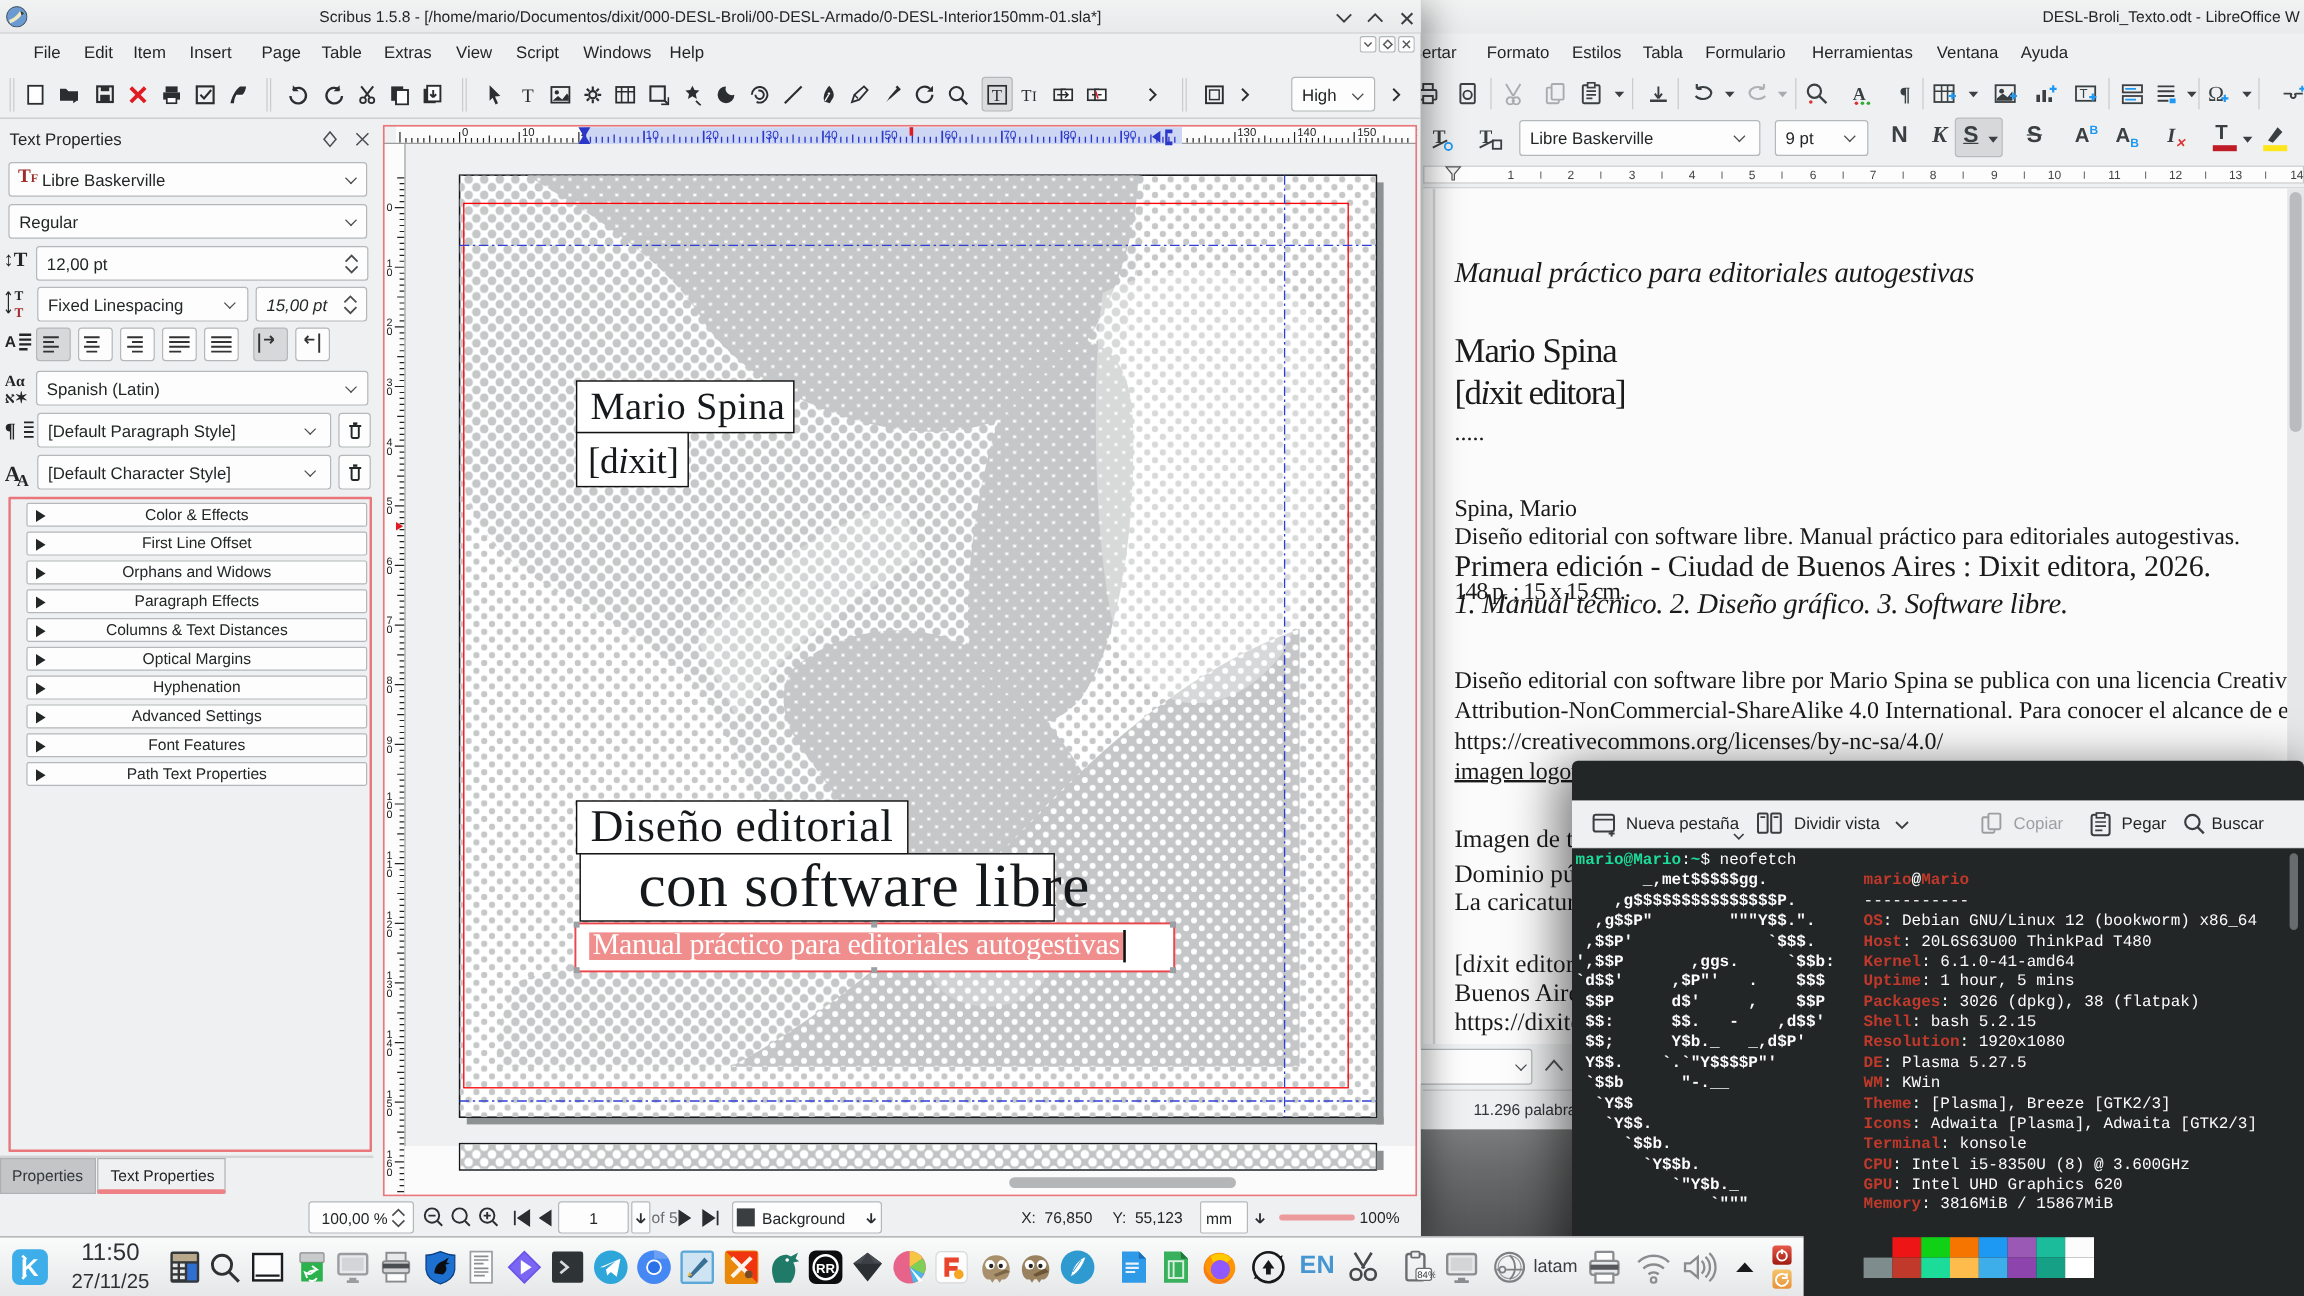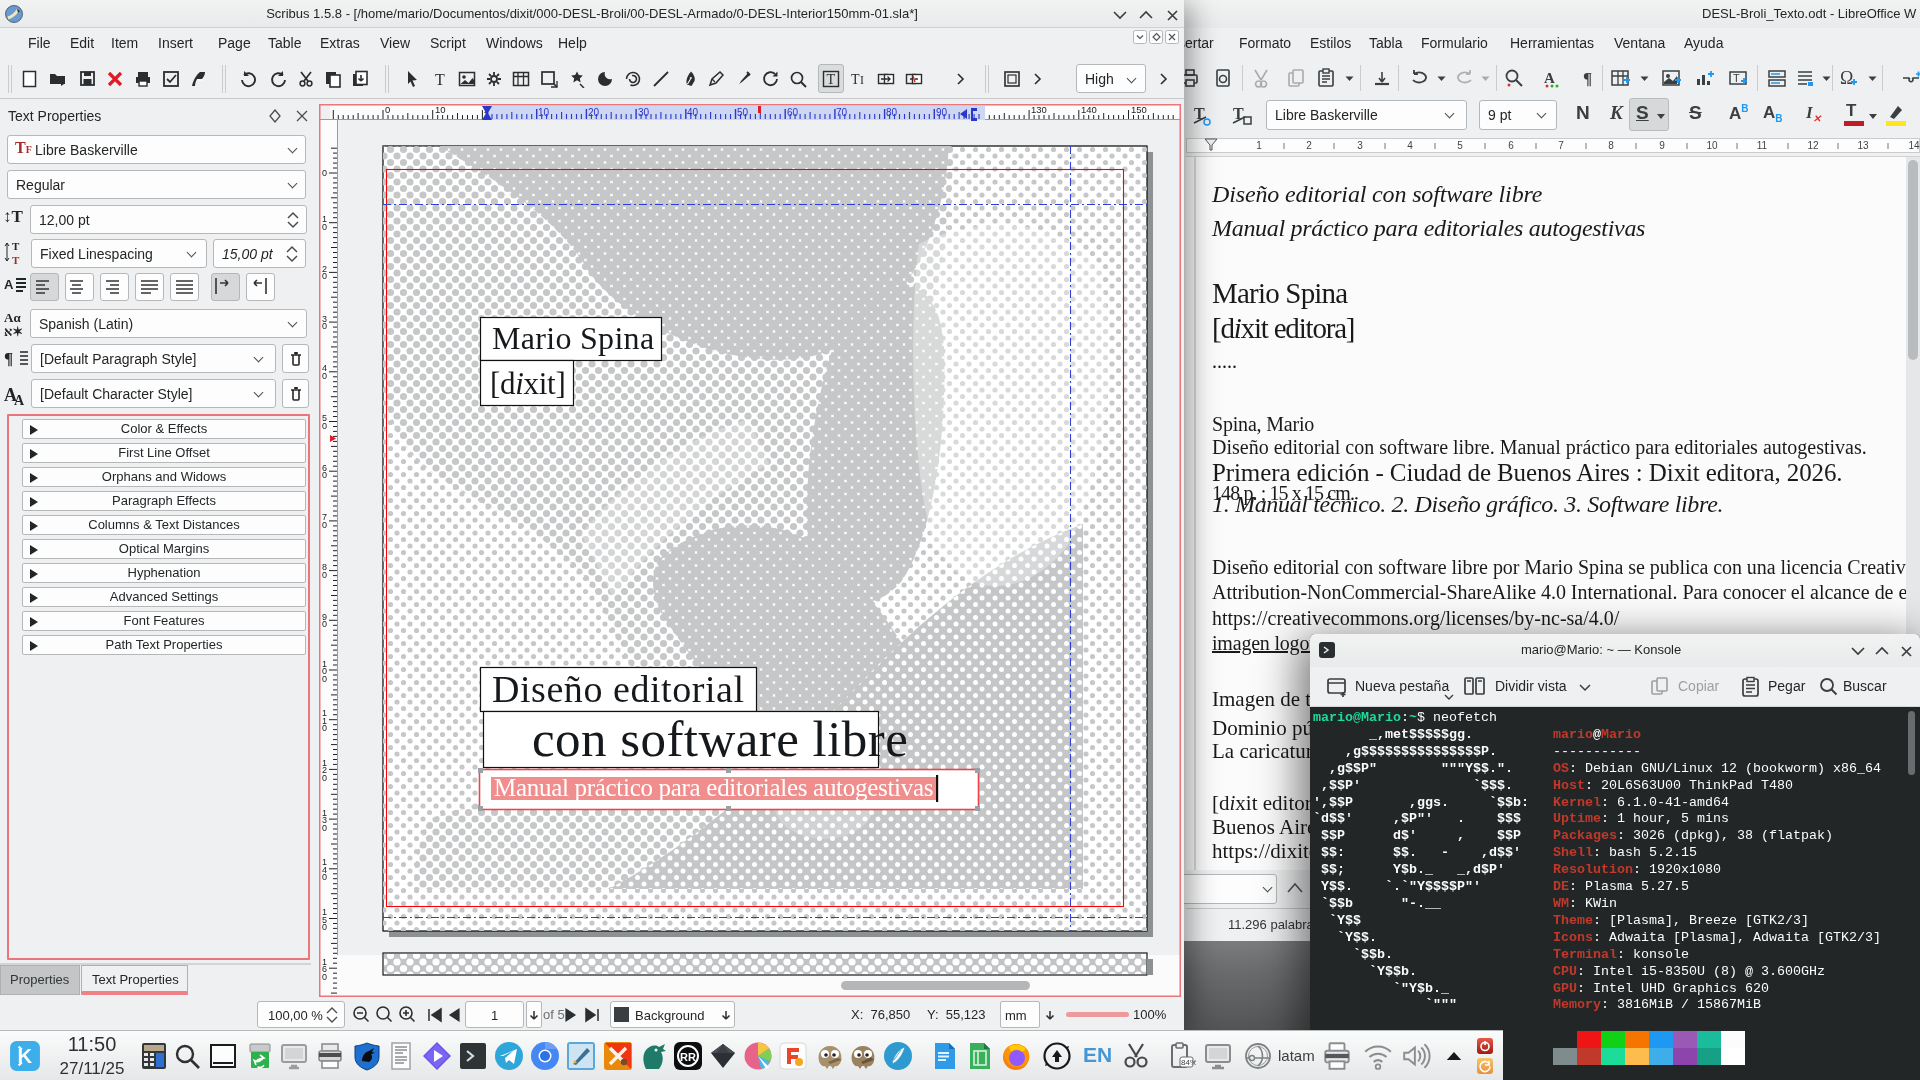--- a/index.html
+++ b/index.html
@@ -230,21 +230,20 @@
           <path d="M652 8 v6" stroke="#777" stroke-width="1"></path>
           <text x="677" y="14" font-size="10" fill="#444" text-anchor="middle">13</text>
           <path d="M702 8 v6" stroke="#777" stroke-width="1"></path>
           <text x="728" y="14" font-size="10" fill="#444" text-anchor="middle">14</text>
           <path d="M753 8 v6" stroke="#777" stroke-width="1"></path>
           <path d="M19 4 h12 l-5 6 v5 h-2 v-5 z" fill="#eff0f1" stroke="#555"></path>
         </svg>
       </div>
 <div id="lodoc" class="abs" style="left:0;top:157px;width:734px;height:713px;background:#fbfbfb;overflow:hidden;">
 <div class="abs" style="left:8px;top:0;width:2px;height:713px;background:#d8d9da;"></div>
-        <div class="serif" style="left:26px;top:23.6px;font-size:24px;letter-spacing:-0.15px;font-style:italic;">Diseño editorial con software libre</div>
         <div class="serif" style="left:26px;top:57.6px;font-size:24px;letter-spacing:-0.3px;font-style:italic;">Manual práctico para editoriales autogestivas</div>
         <div class="serif" style="left:26px;top:120.2px;font-size:29px;letter-spacing:-0.8px;">Mario Spina</div>
         <div class="serif" style="left:26px;top:155.2px;font-size:29px;letter-spacing:-1.2px;">[d<i>i</i>xit editora]</div>
         <div class="serif" style="left:26px;top:193.2px;font-size:20px;letter-spacing:0.0px;">.....</div>
         <div class="serif" style="left:26px;top:256.2px;font-size:20px;letter-spacing:-0.2px;">Spina, Mario</div>
         <div class="serif" style="left:26px;top:279.2px;font-size:20px;letter-spacing:0.0px;">Diseño editorial con software libre. Manual práctico para editoriales autogestivas.</div>
         <div class="serif" style="left:26px;top:302.2px;font-size:25px;letter-spacing:-0.11px;">Primera edición - Ciudad de Buenos Aires : Dixit editora, 2026.</div>
         <div class="serif" style="left:26px;top:325.2px;font-size:20px;letter-spacing:-0.9px;">148 p. ; 15 x 15 cm.</div>
         <div class="serif" style="left:26px;top:334px;font-size:24px;letter-spacing:-0.34px;font-style:italic;">1. Manual técnico. 2. Diseño gráfico. 3. Software libre.</div>
         <div class="serif" style="left:26px;top:399.2px;font-size:20px;letter-spacing:-0.05px;">Diseño editorial con software libre por Mario Spina se publica con una licencia Creative C</div>
@@ -1336,32 +1335,20 @@
     <svg class="abs" style="left:1477px;top:7px;" width="16" height="16">
       <circle cx="8" cy="8.5" r="4" fill="none" stroke="#fff" stroke-width="1.6"></circle>
       <path d="M8 3 v4" stroke="#fff" stroke-width="1.8"></path>
     </svg>
     <div class="abs" style="left:1477px;top:27px;width:16px;height:16px;border-radius:3px;background:linear-gradient(#f5c46a,#e8913a);"></div>
     <svg class="abs" style="left:1477px;top:27px;" width="16" height="16">
       <path d="M11.5 5 a5 5 0 1 0 1.5 3.5 M12 3 v4 h-4" fill="none" stroke="#fff" stroke-width="1.6"></path>
     </svg>
   </div>
 <div id="kon" class="abs">
-<div class="titlebar">
-      <div class="abs" style="left:9px;top:8px;width:16px;height:16px;background:#2a2e31;border-radius:3px;"></div>
-      <svg class="abs" style="left:9px;top:8px;" width="16" height="16">
-        <path d="M5 5 l4 3 -4 3" fill="none" stroke="#e8eaeb" stroke-width="1.5"></path>
-      </svg>
-      <span style="position:absolute;left:211px;top:8px;font-size:13px;color:#232627;">mario@Mario: ~ — Konsole</span>
-      <svg class="abs" style="left:540px;top:10px;" width="66" height="14">
-        <path d="M2 4 l6 6 6 -6" fill="none" stroke="#3a3e41" stroke-width="1.7"></path>
-        <path d="M26 10 l6 -6 6 6" fill="none" stroke="#3a3e41" stroke-width="1.7"></path>
-        <path d="M52 3 l9 9 M61 3 l-9 9" fill="none" stroke="#3a3e41" stroke-width="1.7"></path>
-      </svg>
-    </div>
 <div class="toolbar">
       <svg class="abs" style="left:16px;top:8px;" width="24" height="24">
         <rect x="2" y="4" width="17" height="14" rx="2" fill="none" stroke="#3a3e41" stroke-width="1.7"></rect>
         <path d="M2 8 h17" stroke="#3a3e41" stroke-width="1.5"></path>
         <path d="M17 17 v5 M14.5 19.5 h5" stroke="#3a3e41" stroke-width="1.7"></path>
       </svg>
       <span style="position:absolute;left:45px;top:11px;">Nueva pestaña</span>
       <svg class="abs" style="left:133px;top:26px;" width="12" height="8">
         <path d="M2 2 l4 4 4 -4" fill="none" stroke="#3a3e41" stroke-width="1.4"></path>
       </svg>

